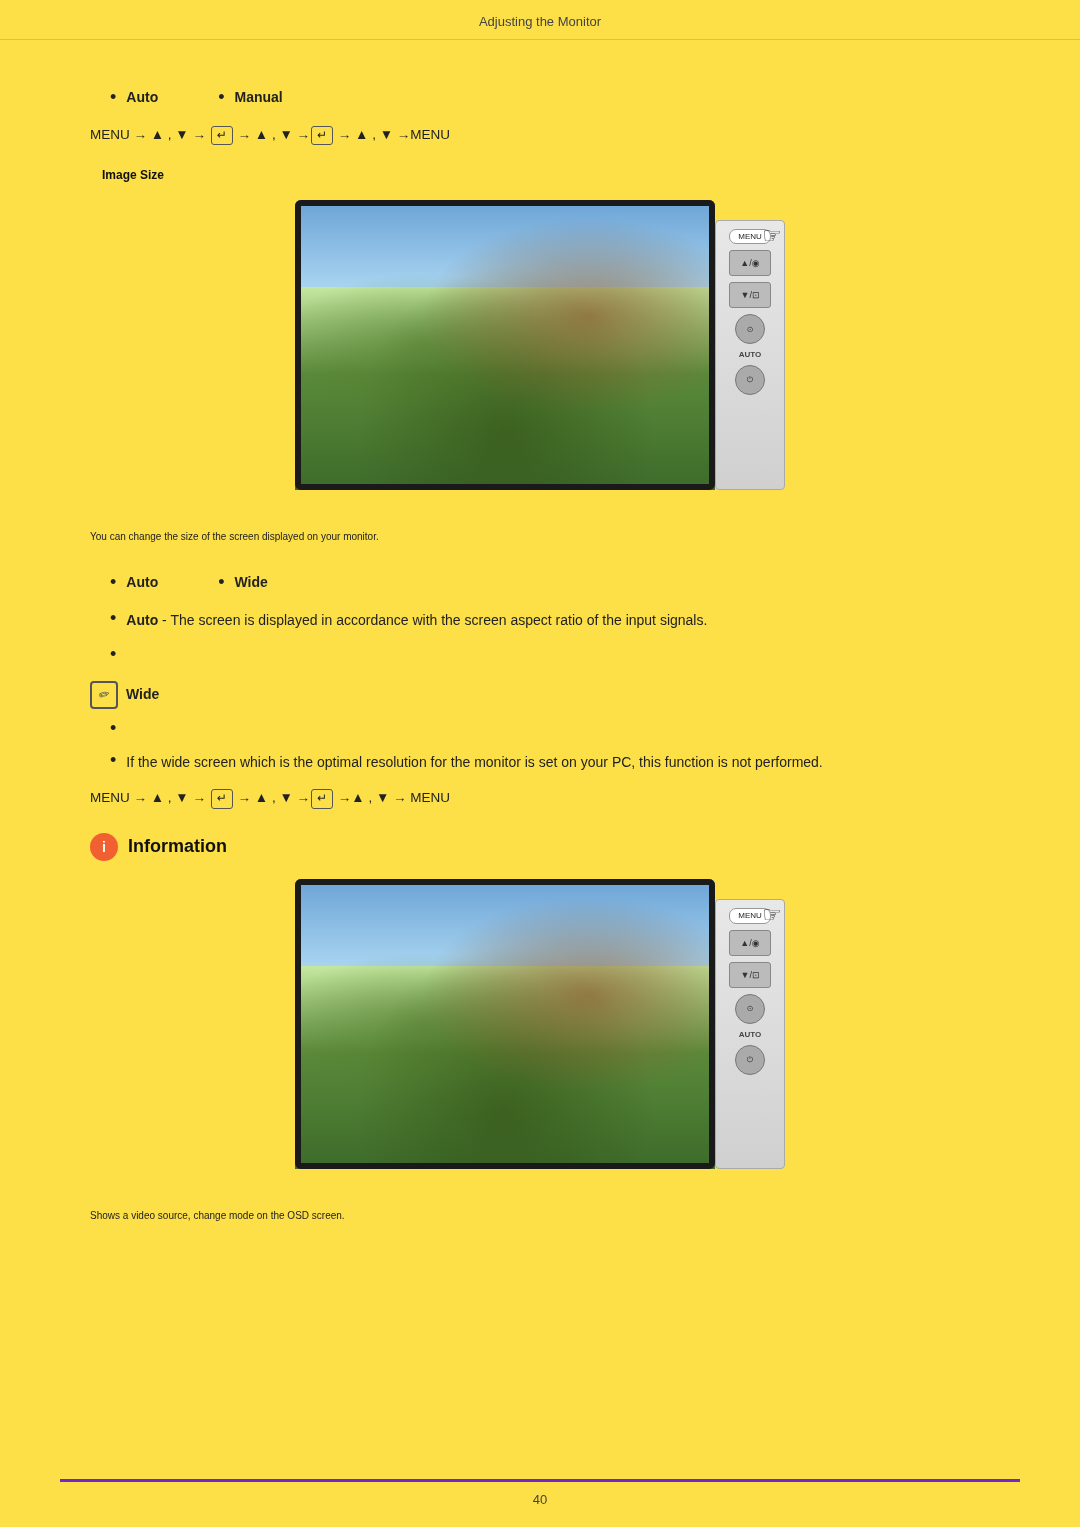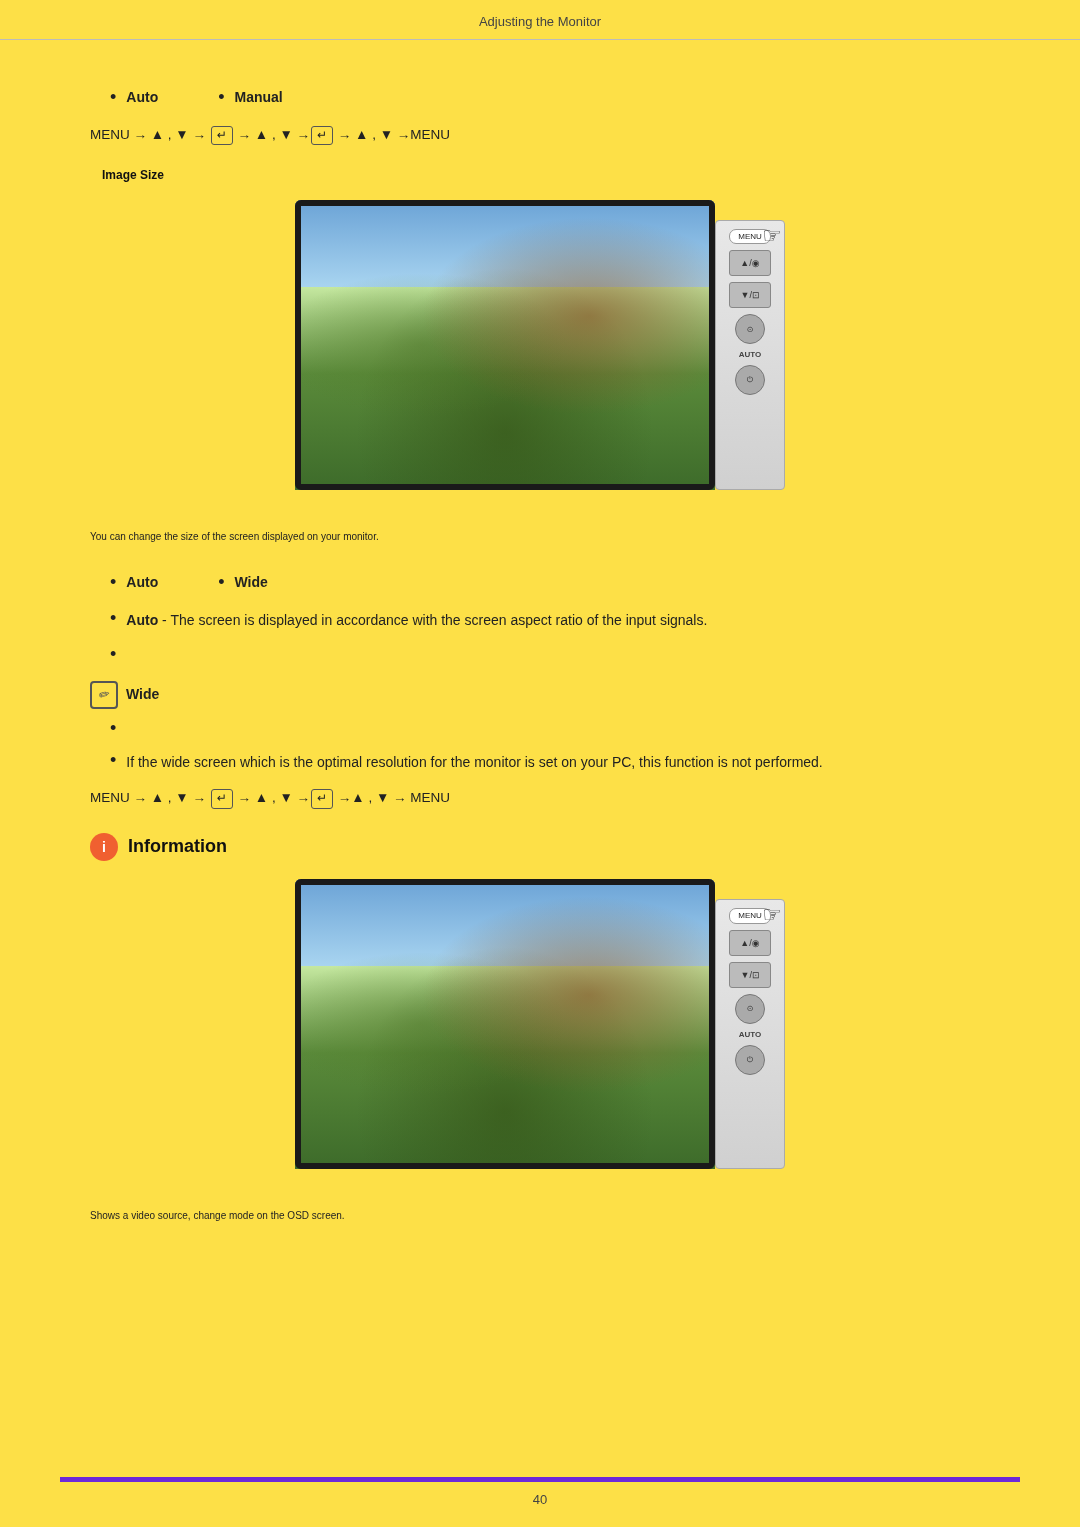--- a/index.html
+++ b/index.html
@@ -290,21 +290,21 @@
 
     
     .page-footer {
       position: absolute;
       bottom: 20px;
       left: 0;
       right: 0;
       text-align: center;
       font-size: 13px;
       color: #444;
-      border-top: 5px solid #6d28d9;
+      border-top: 3px solid #6d28d9;
       padding-top: 10px;
       margin: 0 60px;
     }
   </style>
 </head>
 <body>
 
 <div class="page-container">
 
   <div class="page-header">

